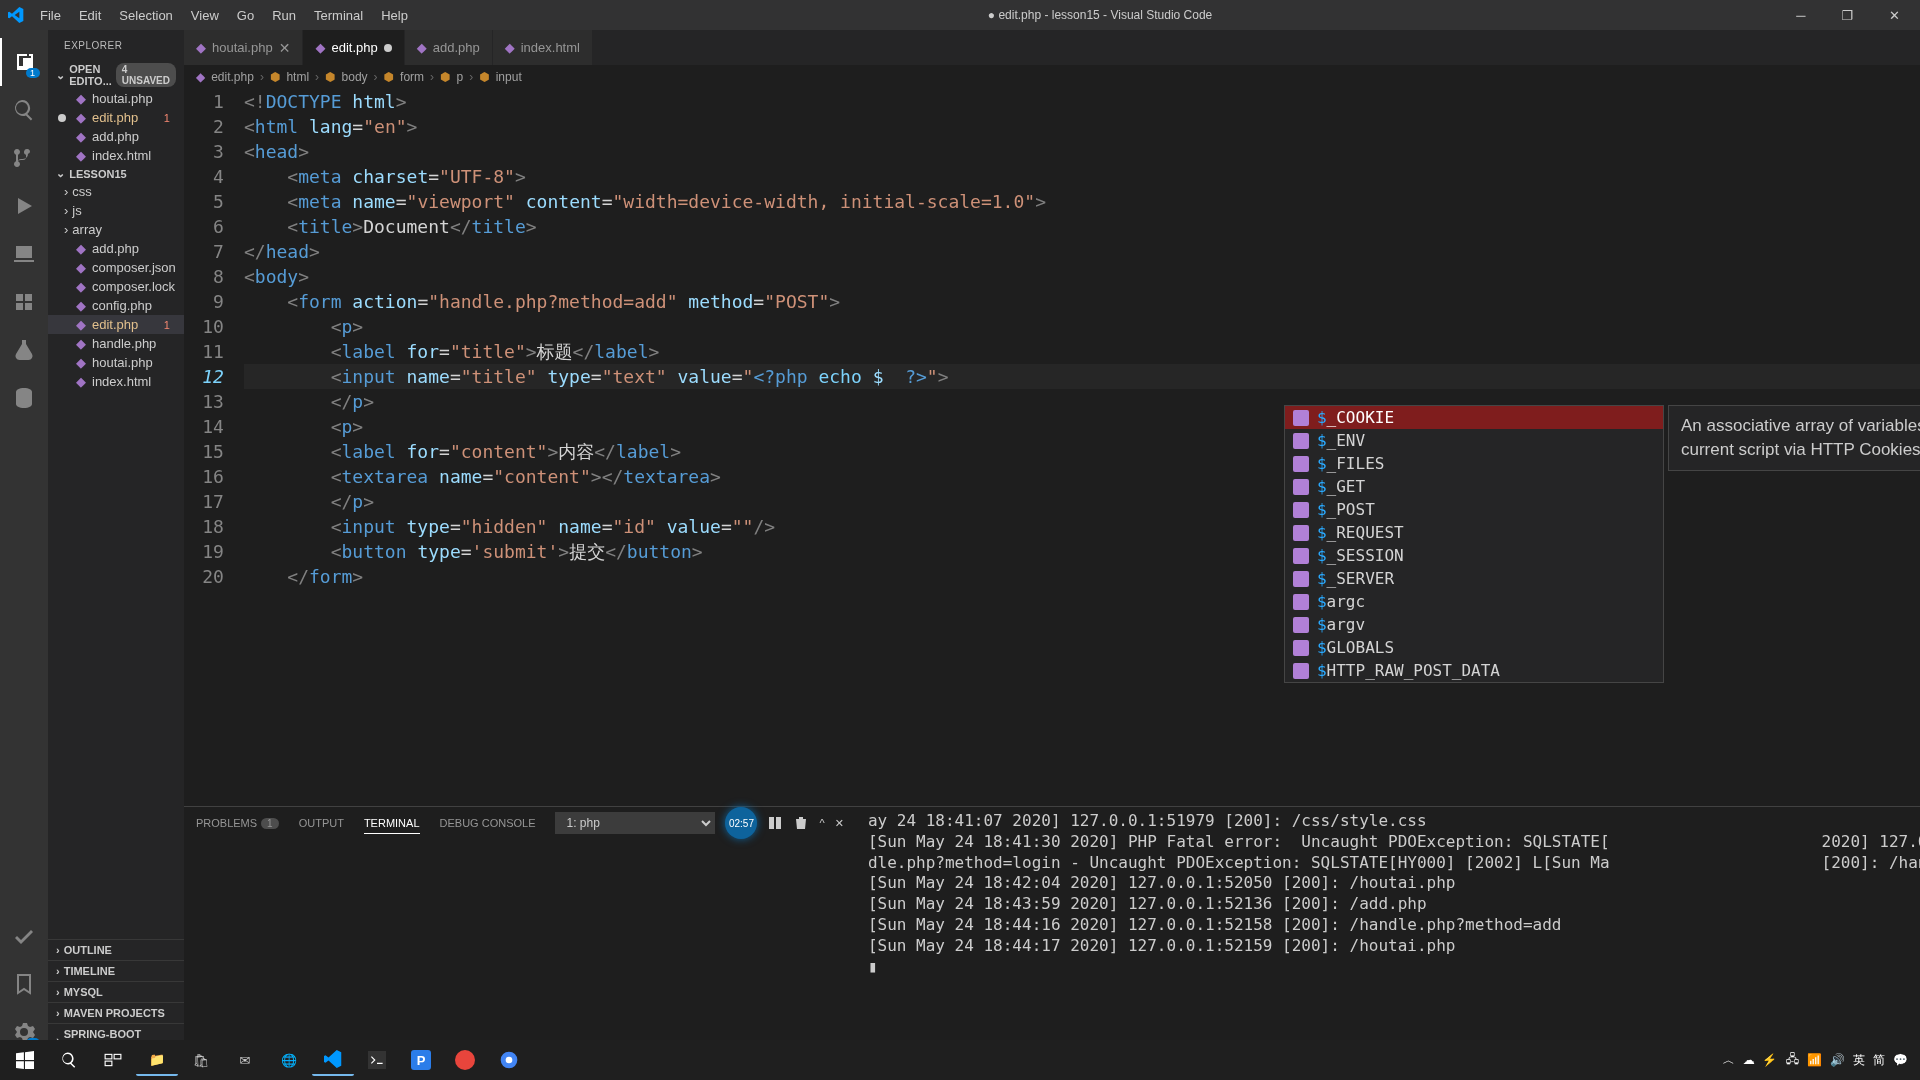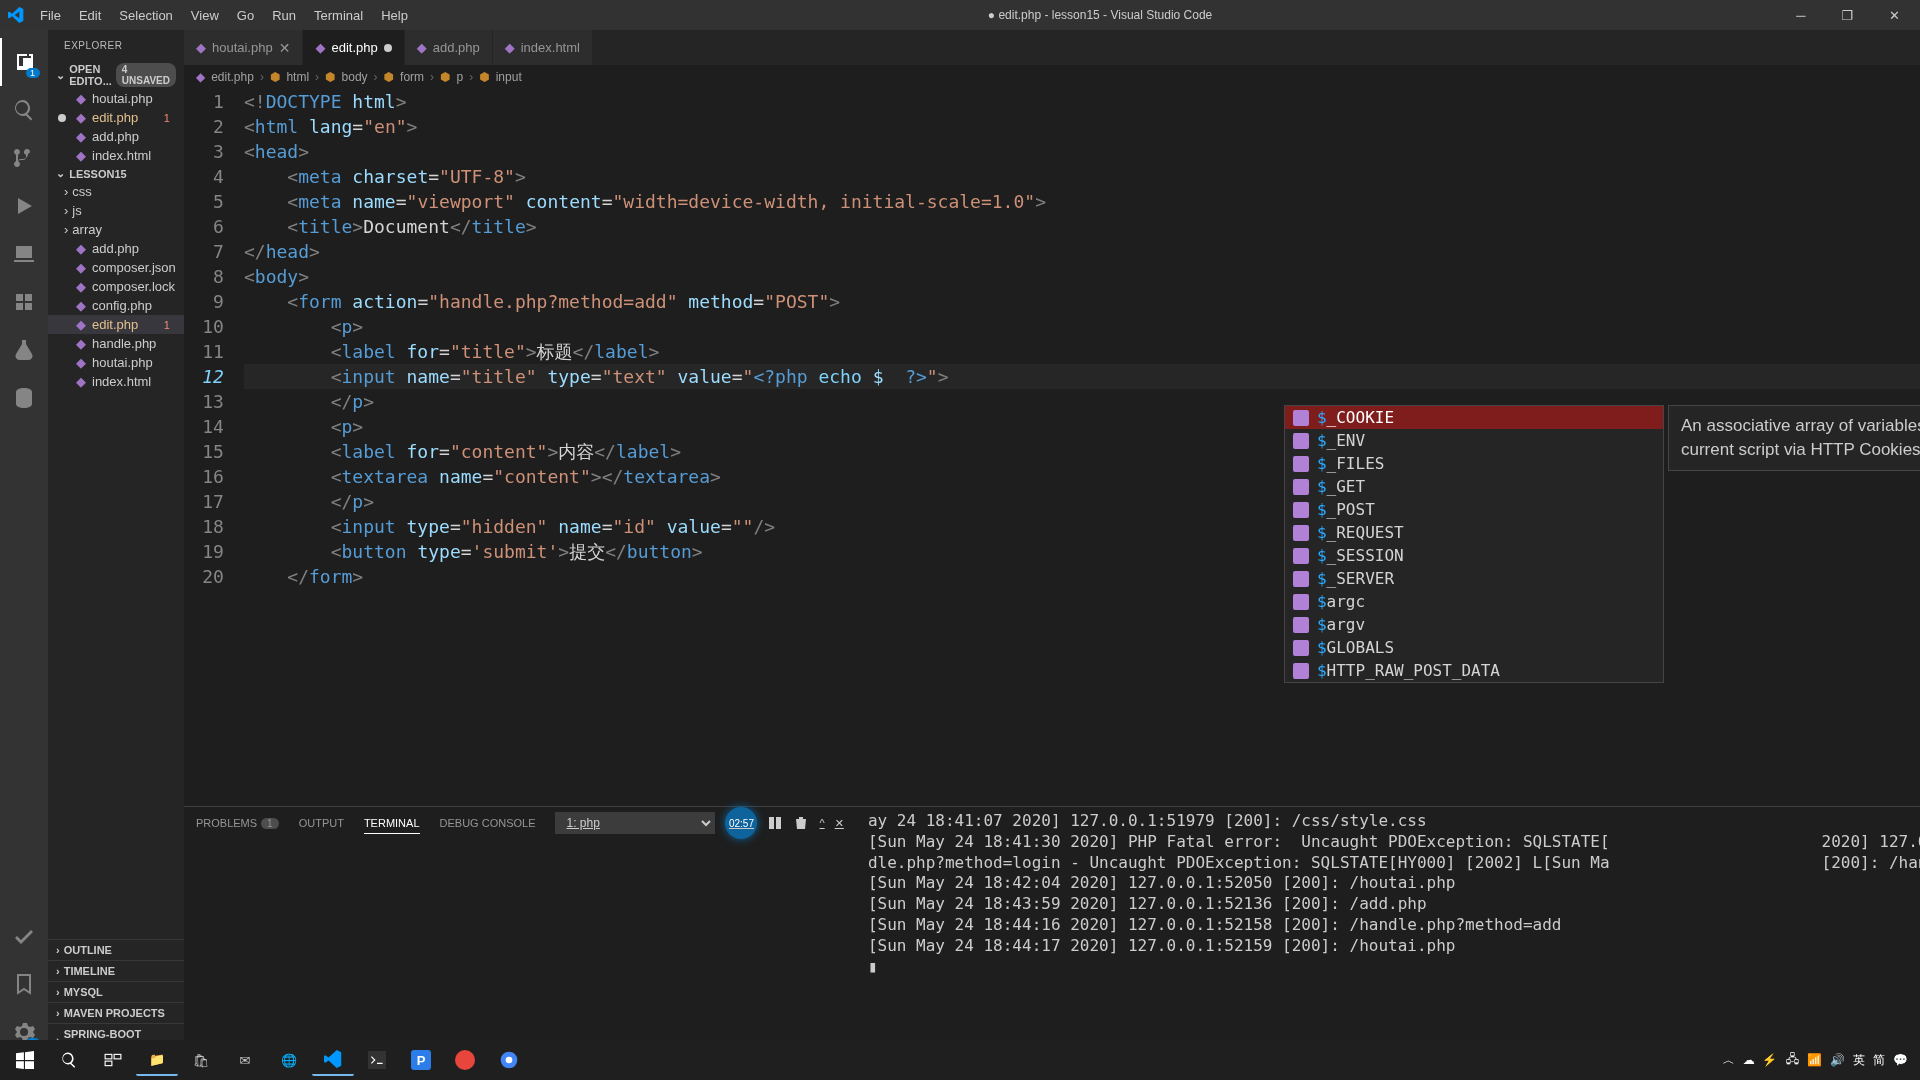--- a/index.html
+++ b/index.html
@@ -66,21 +66,21 @@
 .suggest-icon { width: 16px; height: 16px; display: inline-block; background: #b180d7; border-radius: 2px; }
 .suggest-match { color: #2aaaff; }
 
 .doc-widget { position: absolute; left: 1484px; top: 375px; width: 380px; background: #252526; border: 1px solid #454545; z-index: 10; font-size: 17px; padding: 8px 12px; color: #cccccc; line-height: 1.4; }
 
 .panel { height: 250px; background: #1e1e1e; border-top: 1px solid #414141; display: flex; flex-direction: row; }
 .panel-tabs { height: 32px; display: flex; align-items: center; padding: 0 12px; gap: 20px; font-size: 11px; }
 .panel-tab { color: #969696; cursor: pointer; padding: 4px 0; }
 .panel-tab.active { color: #fff; border-bottom: 1px solid #fff; }
 .panel-tab .badge { background: #4d4d4d; border-radius: 8px; padding: 0 6px; margin-left: 4px; font-size: 10px; }
-.panel-right { margin-left: auto; display: flex; align-items: center; gap: 10px; text-decoration: underline; }
+.panel-right { margin-left: auto; display: flex; align-items: center; gap: 10px; }
 .terminal-select { background: #3c3c3c; color: #ccc; border: 1px solid #3c3c3c; padding: 2px 6px; font-size: 12px; width: 160px; }
 .timer-badge { width: 32px; height: 32px; border-radius: 50%; background: #0e639c; color: #fff; display: flex; align-items: center; justify-content: center; font-size: 10px; box-shadow: 0 0 8px #0e639c; }
 .panel-icon { color: #cccccc; cursor: pointer; }
 .terminal-output { flex: 1; padding: 4px 12px; font-family: Consolas, monospace; font-size: 16px; color: #cccccc; line-height: 1.3; overflow: hidden; white-space: pre; }
 
 .statusbar { height: 24px; background: #007acc; display: flex; align-items: center; color: #fff; font-size: 12px; padding: 0 8px; gap: 14px; }
 .status-left { display: flex; align-items: center; gap: 12px; }
 .status-right { margin-left: auto; display: flex; align-items: center; gap: 16px; }
 .status-item { display: flex; align-items: center; gap: 4px; }
 .status-accent { background: #16825d; padding: 0 6px; height: 24px; display: flex; align-items: center; margin-left: -8px; }

